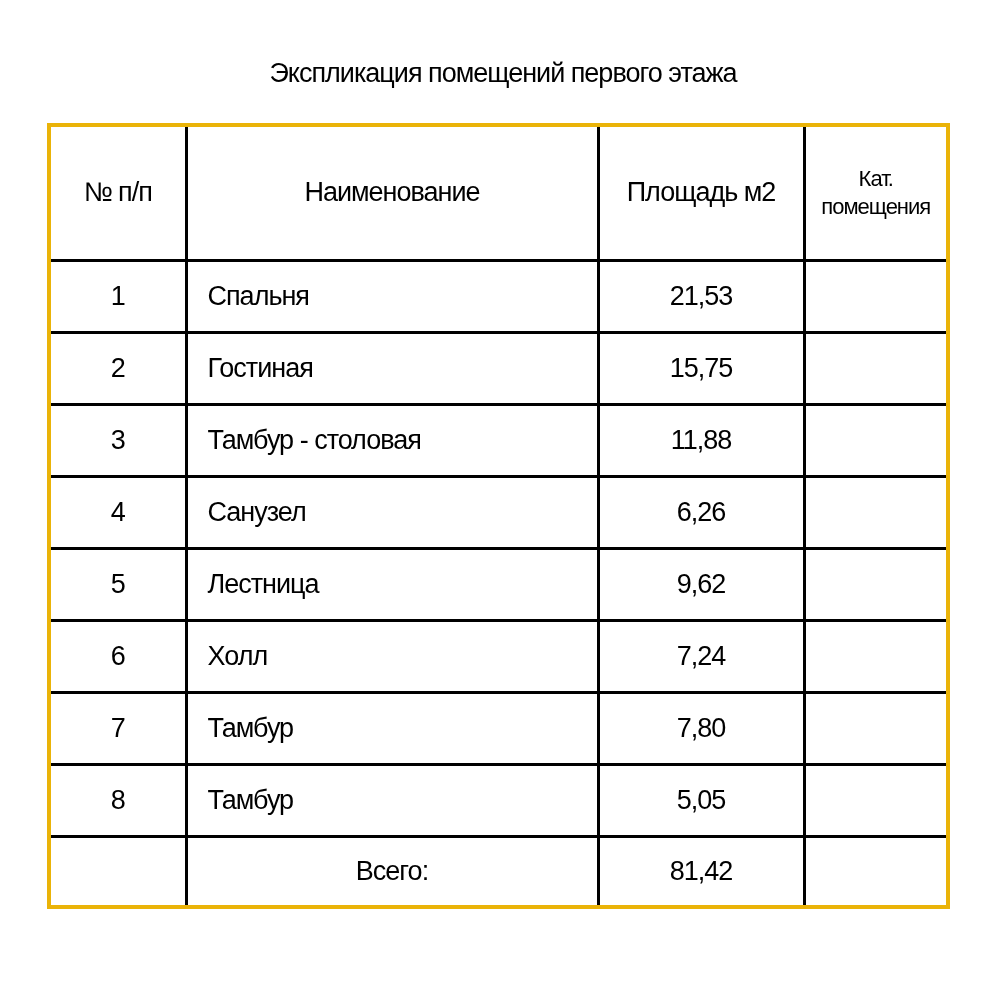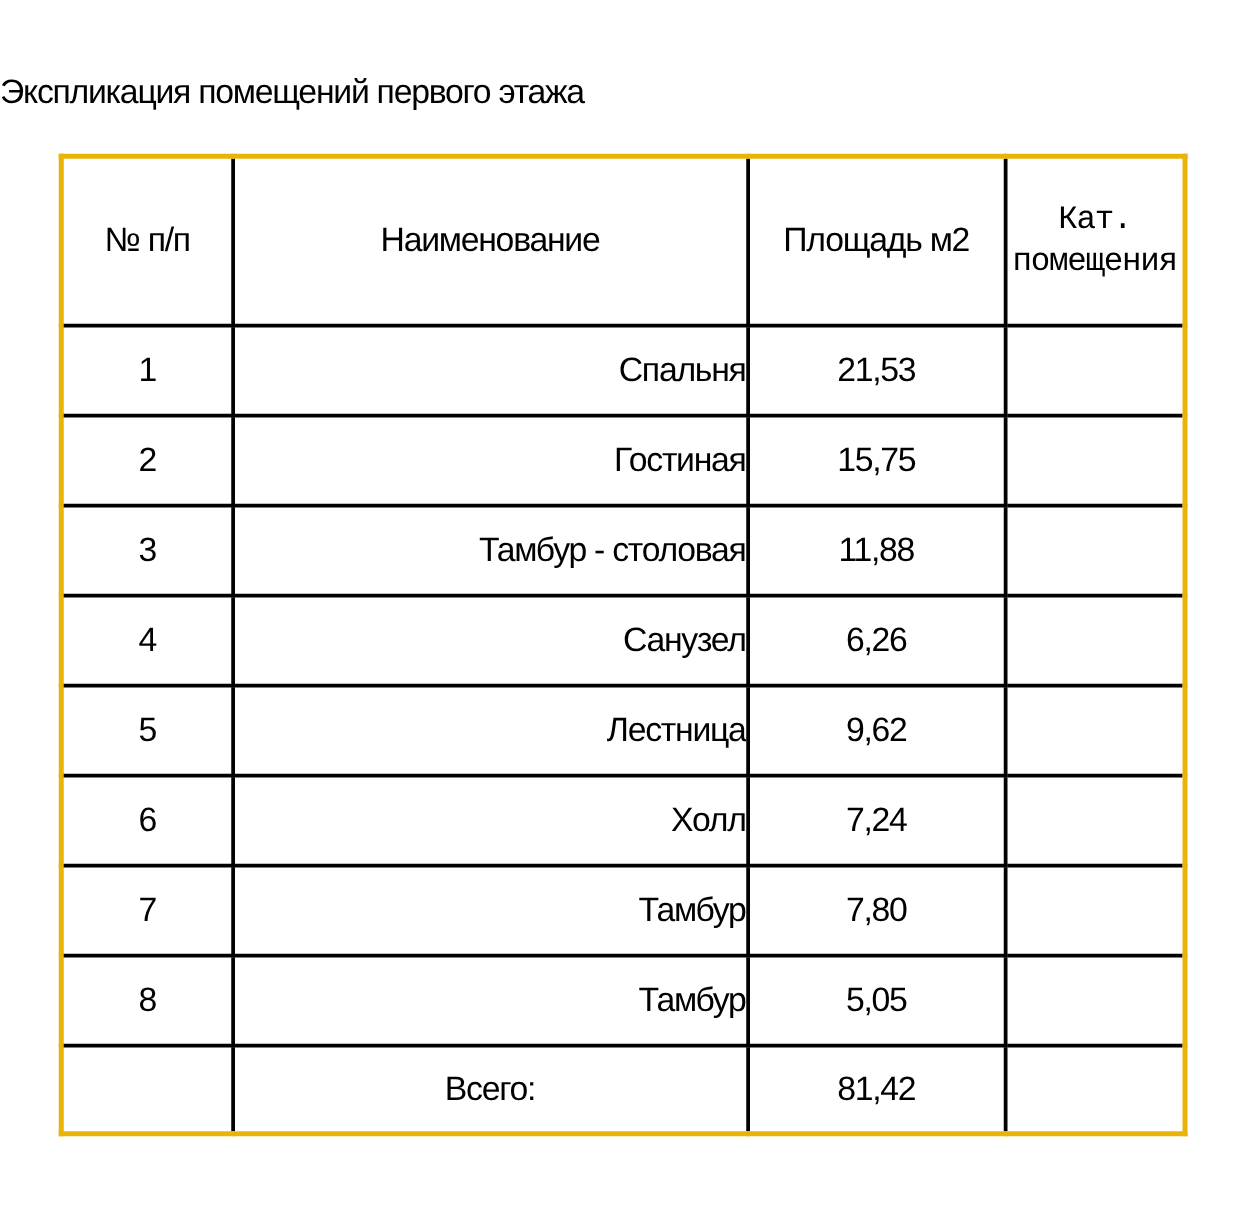--- a/index.html
+++ b/index.html
@@ -5,21 +5,21 @@
   * { margin: 0; padding: 0; box-sizing: border-box; }
   html, body {
     width: 1006px; height: 983px;
     background: #ffffff;
     color: #000000;
     font-family: "Liberation Sans", sans-serif;
     overflow: hidden;
   }
   .page-title {
     margin-top: 57px;
-    text-align: left;
+    text-align: center;
     font-size: 27px;
     letter-spacing: -1px;
     line-height: 33px;
     white-space: nowrap;
   }
   table.explication {
     border-collapse: collapse;
     table-layout: fixed;
     width: 899px;
     margin: 33px 0 0 47px;
@@ -31,22 +31,22 @@
     font-weight: normal;
     letter-spacing: -1px;
     vertical-align: middle;
     text-align: center;
     padding: 0;
     overflow: hidden;
   }
   .explication tr.header-row { height: 135px; }
   .explication tr.data-row   { height: 72px;  }
   .explication tr.total-row  { height: 71px;  }
-  .explication th.cat-header { font-size: 26px; line-height: 1.28; padding: 0 2px; font-family: Liberation Mono, monospace; }
-  .explication td.name-cell  { text-align: right; }
+  .explication th.cat-header { font-size: 22px; line-height: 1.28; padding: 0 2px; }
+  .explication td.name-cell  { text-align: left; padding-left: 20px; }
 </style>
 </head>
 <body>
 
 <div class="page-title">Экспликация помещений первого этажа</div>
 
 <table class="explication">
   <colgroup>
     <col style="width:137px">
     <col style="width:412px">

